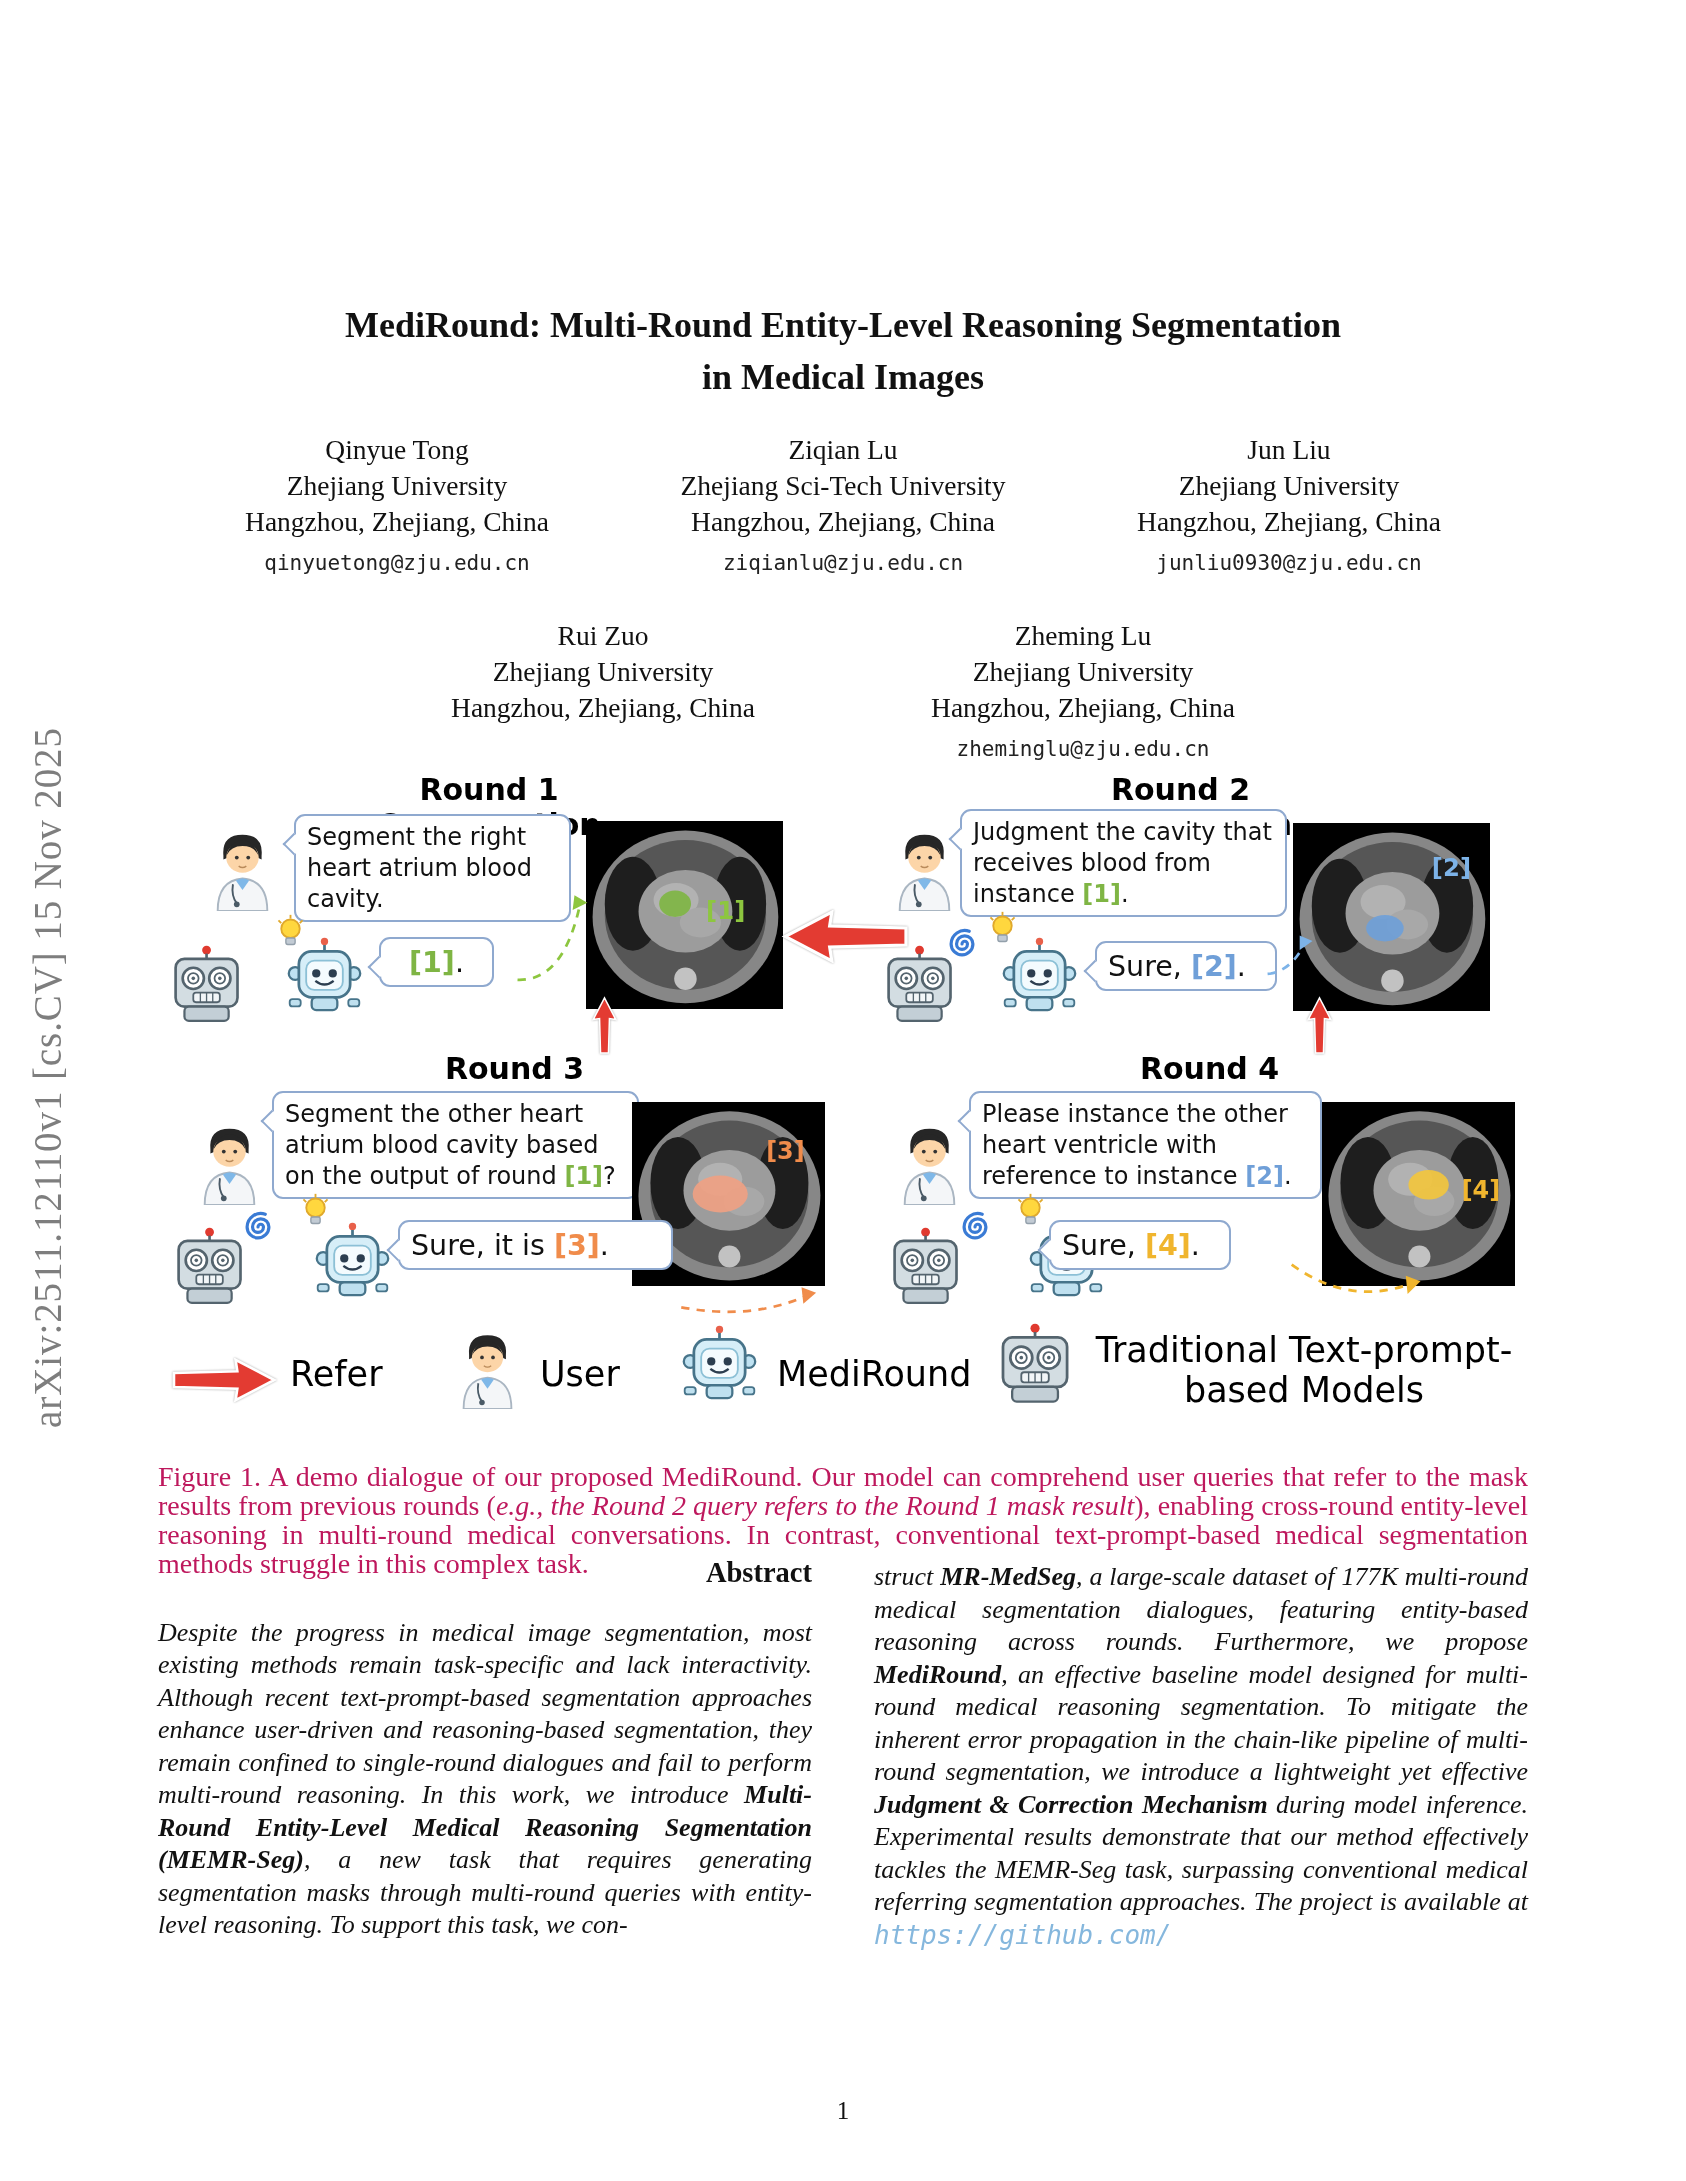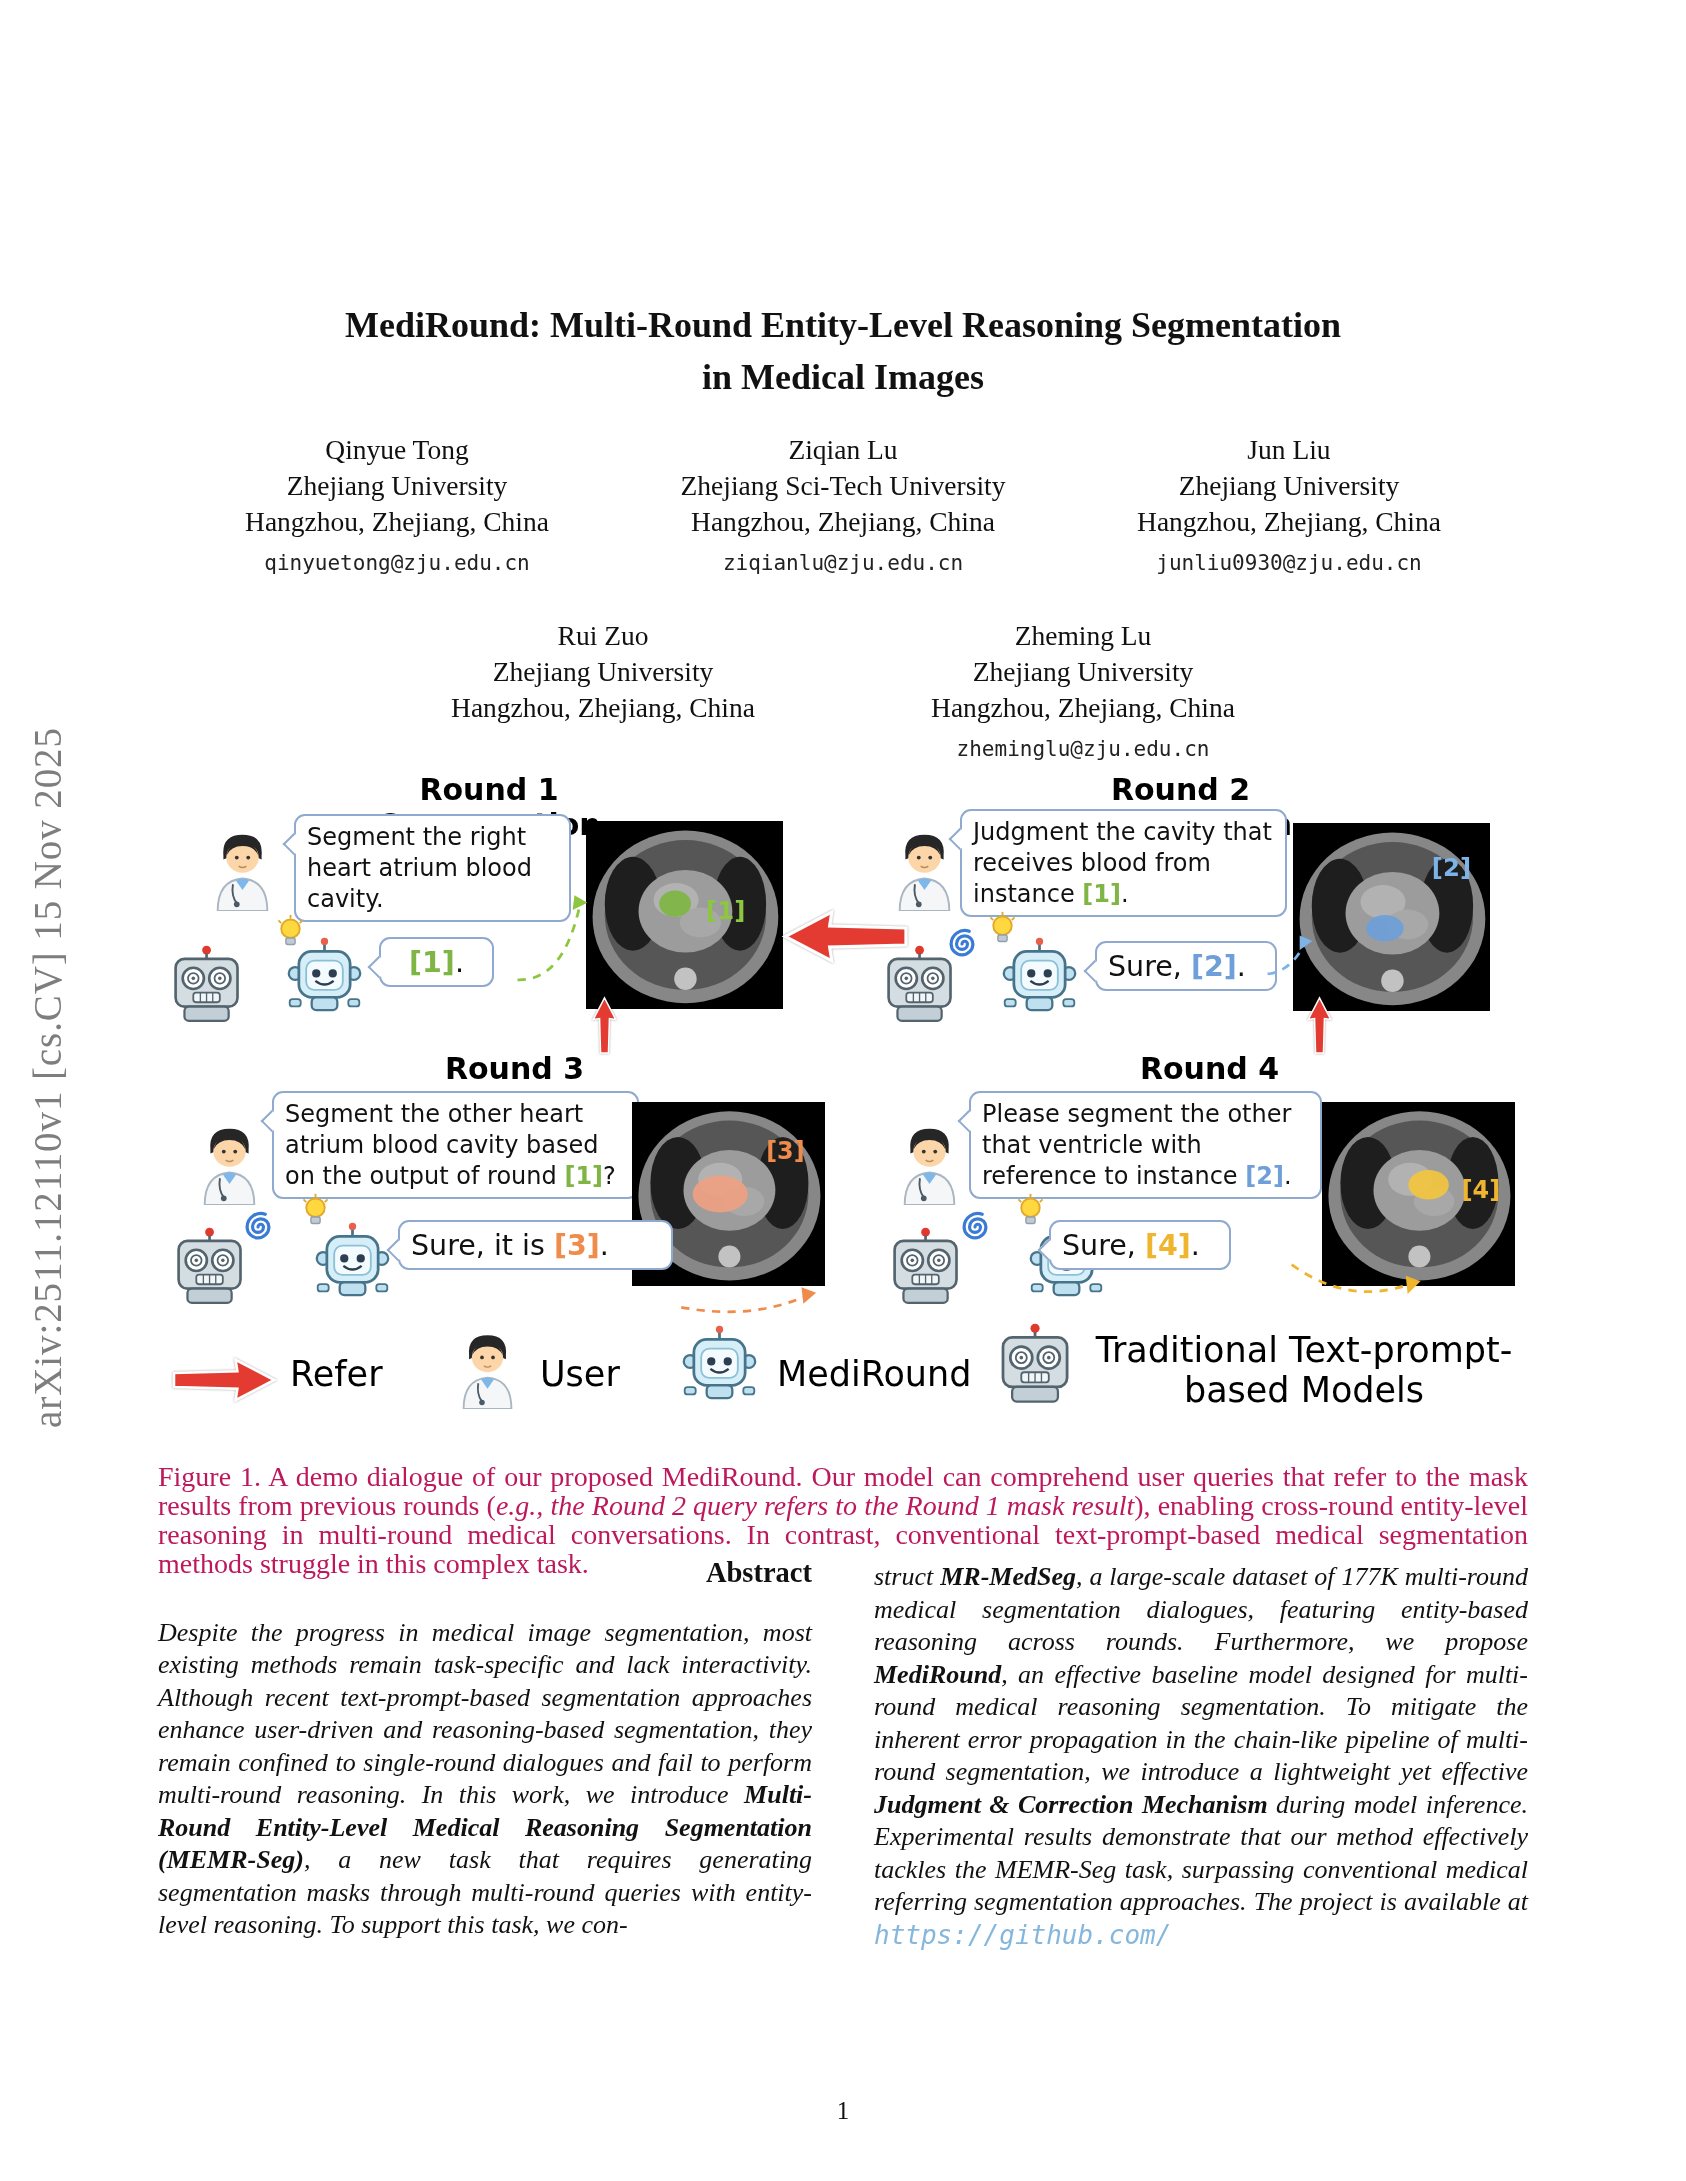--- a/index.html
+++ b/index.html
@@ -356,21 +356,21 @@
       <path d="M23 30 Q28 20 40 20 Q52 20 57 30 Q52 14 40 14 Q28 14 23 30 Z" fill="#262626"></path>
       <circle cx="34" cy="32" r="2" fill="#333"></circle>
         <circle cx="46" cy="32" r="2" fill="#333"></circle>
       <path d="M36 41 Q40 44 44 41" stroke="#b98a5a" fill="none" stroke-width="1.5"></path>
       <path d="M14 88 Q14 56 40 54 Q66 56 66 88 Z" fill="#f4f6f8" stroke="#aab6c2" stroke-width="2"></path>
       <path d="M33 56 L40 66 L47 56 Q40 52 33 56 Z" fill="#7fb8e8"></path>
       <path d="M30 60 Q28 72 34 80" stroke="#4a5a66" fill="none" stroke-width="2"></path>
       <circle cx="34" cy="81" r="3" fill="#4a5a66"></circle>
     </svg>
 
-    <div class="bubble" style="left:815px;top:321px;width:353px;"><span>Please segment the other that ventricle with reference to instance </span><span style="font-weight: bold; color: rgb(111, 159, 216);">[2]</span><span>.</span></div>
+    <div class="bubble" style="left:815px;top:321px;width:353px;"><span>Please instance the other heart ventricle with reference to instance </span><span style="font-weight: bold; color: rgb(111, 159, 216);">[2]</span><span>.</span></div>
 
     <svg class="ct" style="left:1168px;top:332px;" width="193" height="184" viewBox="0 0 210 200">
       <rect width="210" height="200" fill="#000"></rect>
       <ellipse cx="106" cy="102" rx="99" ry="92" fill="#878787"></ellipse>
       <ellipse cx="106" cy="100" rx="86" ry="80" fill="#565656"></ellipse>
       <ellipse cx="50" cy="88" rx="30" ry="50" fill="#1e1e1e"></ellipse>
       <ellipse cx="164" cy="88" rx="28" ry="50" fill="#1e1e1e"></ellipse>
       <ellipse cx="106" cy="96" rx="50" ry="44" fill="#9c9c9c"></ellipse>
       <ellipse cx="96" cy="84" rx="24" ry="18" fill="#b2b2b2"></ellipse>
       <ellipse cx="122" cy="108" rx="22" ry="16" fill="#a8a8a8"></ellipse>

